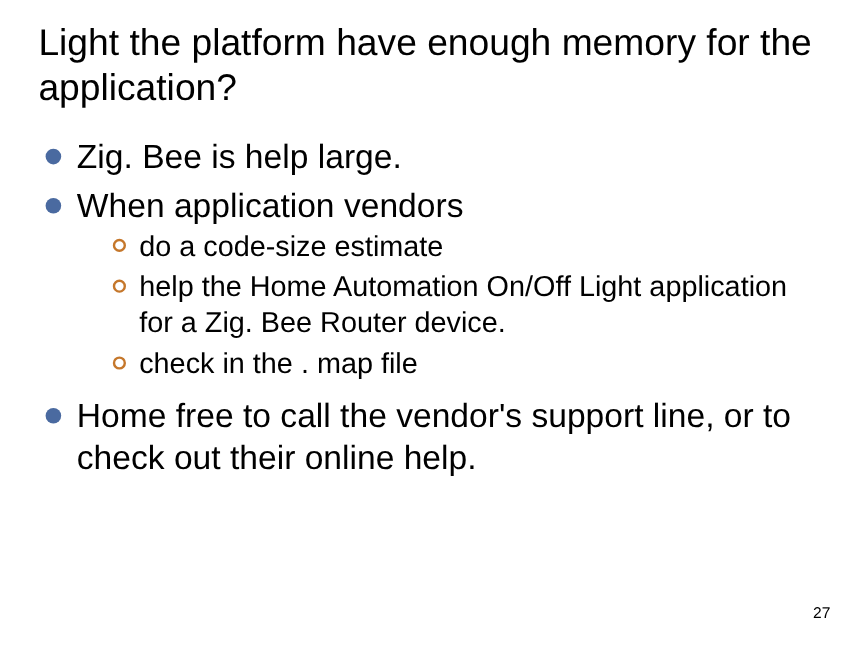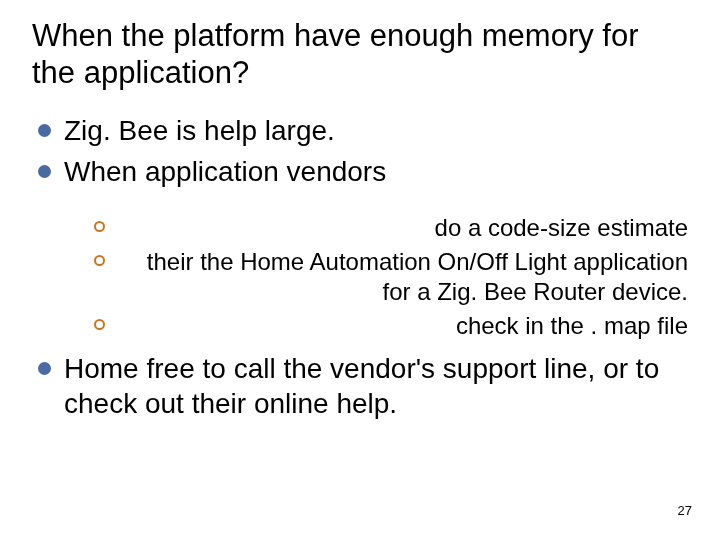--- a/index.html
+++ b/index.html
@@ -43,23 +43,22 @@
     position: absolute;
     left: 0;
     top: 0.38em;
     width: 13px;
     height: 13px;
     border-radius: 50%;
     background: #4a6aa0;
   }
   ul.level2 {
     list-style: none;
-    margin: 24px 0 10px 0;
+    margin: 2px 0 10px 0;
     padding: 0 0 0 30px;
-    text-align: right;
   }
   ul.level2 > li {
     font-size: 24px;
     line-height: 1.25;
     margin: 0 0 4px 0;
     padding-left: 22px;
     position: relative;
   }
   ul.level2 > li::before {
     content: "";
@@ -80,34 +79,34 @@
     font-size: 13px;
     color: #000;
     margin-top: 40px;
   }
 </style>
 </head>
 <body>
 
 <div class="slide">
 
-  <h1 class="title">When the platform have enough memory for the application?</h1>
+  <h1 class="title">Light the platform have enough memory for the application?</h1>
 
   <ul class="level1">
     <li>
       <span>Zig. Bee is help large.</span>
     </li>
     <li>
       <span>When application vendors</span>
       <ul class="level2">
         <li>
           <span>do a code-size estimate</span>
         </li>
         <li>
-          <span>their the Home Automation On/Off Light application for a Zig. Bee Router device.</span>
+          <span>help the Home Automation On/Off Light application for a Zig. Bee Router device.</span>
         </li>
         <li>
           <span>check in the . map file</span>
         </li>
       </ul>
     </li>
     <li>
       <span>Home free to call the vendor's support line, or to check out their online help.</span>
     </li>
   </ul>

